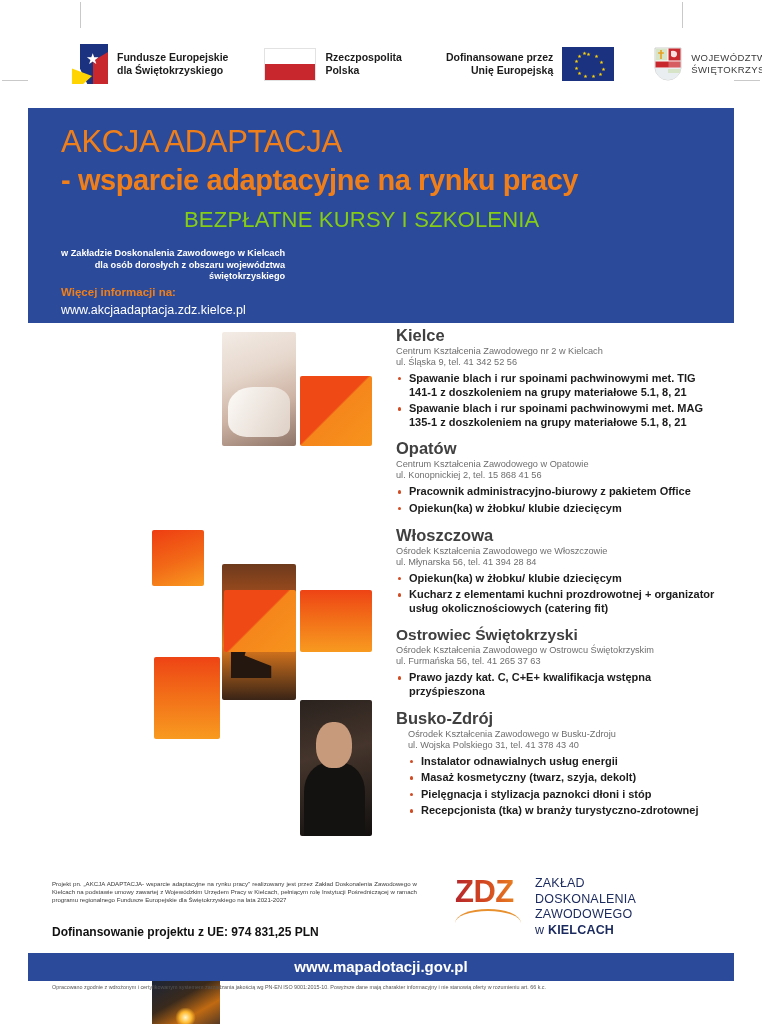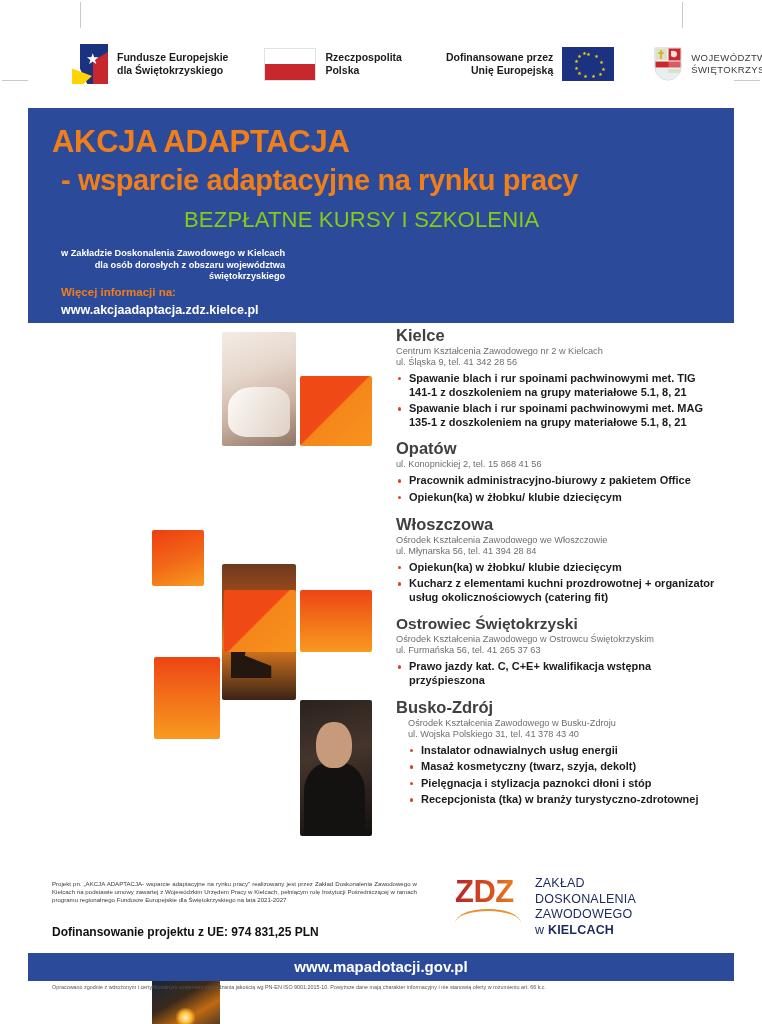--- a/index.html
+++ b/index.html
@@ -39,26 +39,26 @@
 
   .eu-flag{width:52px;height:34px;background:#1b3281;position:relative;flex:none;}
   .eu-star{position:absolute;color:#ffd400;font-size:5px;line-height:5px;}
 
   .divider{width:1px;height:40px;background:#9a9a9a;margin:0 14px;}
 
   .coa{width:28px;height:34px;flex:none;position:relative;}
 
   
   .banner{position:absolute;left:28px;top:108px;width:706px;height:215px;background:#2c4a9a;}
-  .banner-t1{position:absolute;left:24px;top:16px;font-size:31px;font-weight:bold;color:#f07f1a;letter-spacing:-0.3px;}
+  .banner-t1{position:absolute;left:33px;top:16px;font-size:31px;font-weight:normal;color:#f07f1a;letter-spacing:-0.3px;}
   .banner-t2{position:absolute;left:33px;top:56px;font-size:29px;font-weight:bold;color:#f07f1a;letter-spacing:-0.4px;}
   .banner-t3{position:absolute;left:156px;top:99px;font-size:22px;color:#84cc16;letter-spacing:0.2px;}
   .banner-desc{position:absolute;left:33px;top:140px;font-size:9.2px;line-height:11.5px;font-weight:bold;color:#ffffff;text-align:right;}
   .banner-more{position:absolute;left:33px;top:178px;font-size:11.5px;font-weight:bold;color:#f07f1a;}
-  .banner-url{position:absolute;left:33px;top:195px;font-size:12.5px;font-weight:bold;color:#ffffff;}
+  .banner-url{position:absolute;left:33px;top:195px;font-size:12.5px;font-weight:normal;color:#ffffff;}
 
   
   .collage{position:absolute;left:152px;top:332px;width:232px;height:532px;}
   .tile{position:absolute;border-radius:2px;background-size:cover;background-position:center;}
   .t-orange-a{background:linear-gradient(135deg,#ef4a16 0%,#ef4a16 48%,#f5861b 50%,#f7941d 100%);}
   .t-orange-b{background:linear-gradient(160deg,#ee3d12 0%,#f26a17 55%,#f99b20 100%);}
   .t-orange-c{background:linear-gradient(180deg,#ee4415 0%,#f26d18 45%,#f89a20 100%);}
   .ph{position:relative;overflow:hidden;}
 
   
@@ -220,31 +220,32 @@
     <div class="tile t-orange-c" style="left:2px;top:325px;width:66px;height:82px;"></div>
 
   </div>
 
   <div class="listings">
 
     <div class="grp">
       <div class="city">Kielce</div>
       <div class="addr">
         <div>Centrum Kształcenia Zawodowego nr 2 w Kielcach</div>
-        <div>ul. Śląska 9, tel. 41 342 28 56</div>
+        <div>ul. Śląska 9, tel. 41 342 52 56</div>
       </div>
       <ul class="courses">
         <li>Spawanie blach i rur spoinami pachwinowymi met. TIG 141-1 z doszkoleniem na grupy materiałowe 5.1, 8, 21</li>
         <li>Spawanie blach i rur spoinami pachwinowymi met. MAG 135-1 z doszkoleniem na grupy materiałowe 5.1, 8, 21</li>
       </ul>
     </div>
 
     <div class="grp">
       <div class="city">Opatów</div>
       <div class="addr">
+        <div>Centrum Kształcenia Zawodowego w Opatowie</div>
         <div>ul. Konopnickiej 2, tel. 15 868 41 56</div>
       </div>
       <ul class="courses">
         <li>Pracownik administracyjno-biurowy z pakietem Office</li>
         <li>Opiekun(ka) w żłobku/ klubie dziecięcym</li>
       </ul>
     </div>
 
     <div class="grp">
       <div class="city">Włoszczowa</div>

